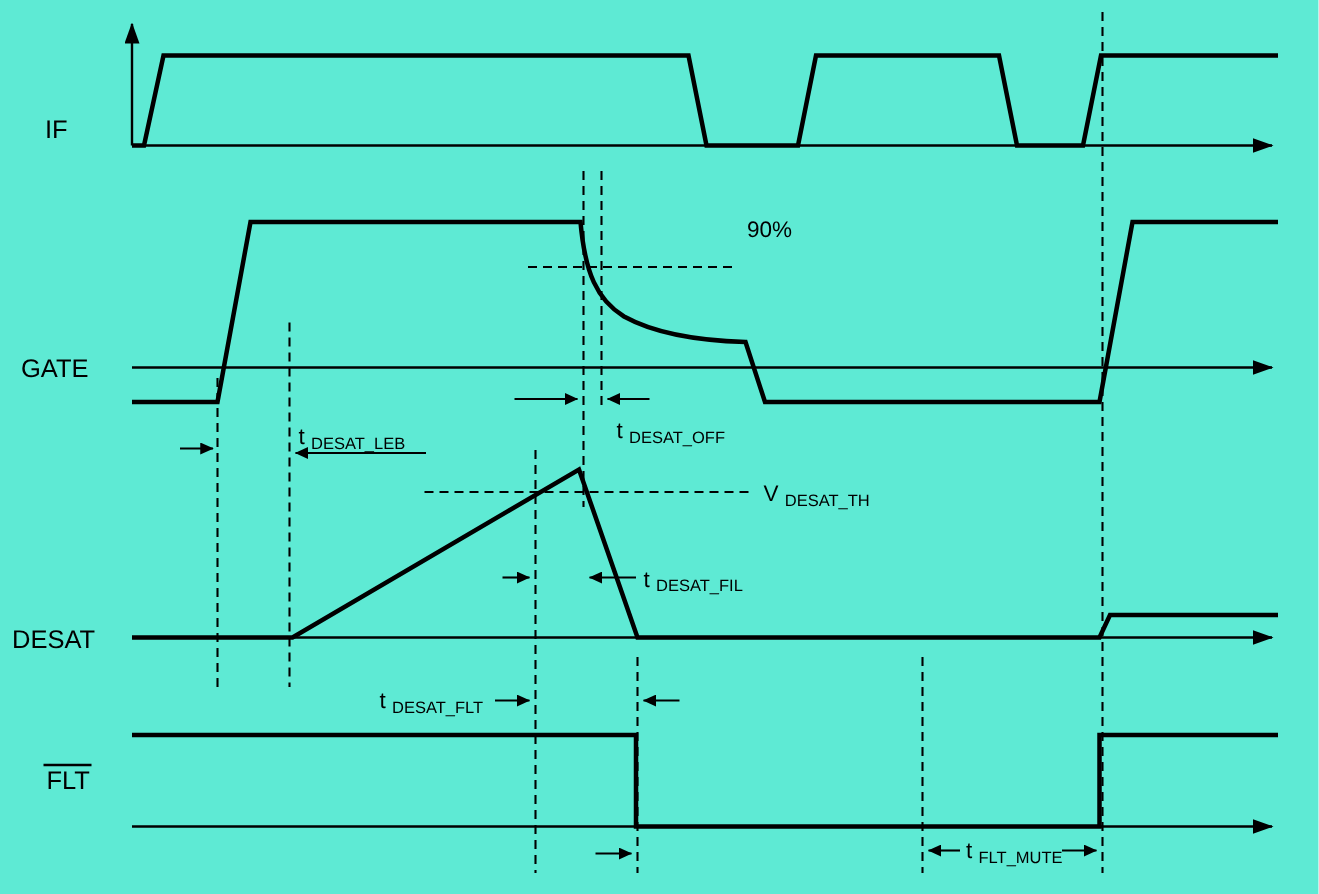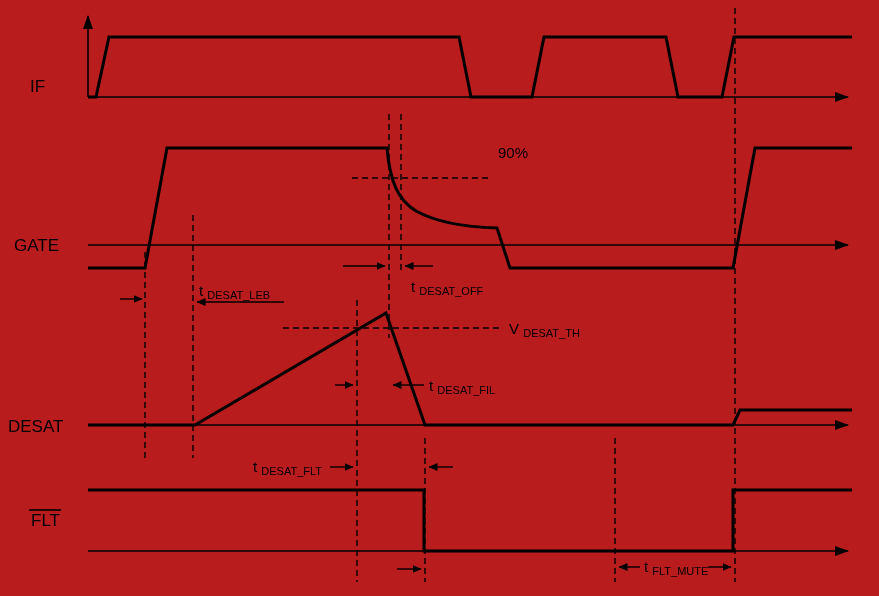--- a/index.html
+++ b/index.html
@@ -1,18 +1,18 @@
 <!DOCTYPE html>
 <html><head>
 <meta charset="utf-8">
 <style>
   html, body { margin: 0; padding: 0; background: #ffffff; }
   .stage {
     width: 879px; height: 596px;
-    position: relative; background: #b91c1c;
+    position: relative; background: #5eead4;
     font-family: "Liberation Sans", sans-serif;
   }
   svg { display: block; }
   .trace { fill: none; stroke: #000000; stroke-width: 3; stroke-linecap: butt; stroke-linejoin: miter; }
   .axis  { stroke: #000000; stroke-width: 1.6; }
   .dash  { stroke: #000000; stroke-width: 1.4; stroke-dasharray: 6 4; fill: none; }
   .meas  { stroke: #000000; stroke-width: 1.4; }
   .solid { stroke: #000000; stroke-width: 1.6; }
   text   { fill: #000000; font-family: "Liberation Sans", sans-serif; }
   .sig   { font-size: 17px; }

